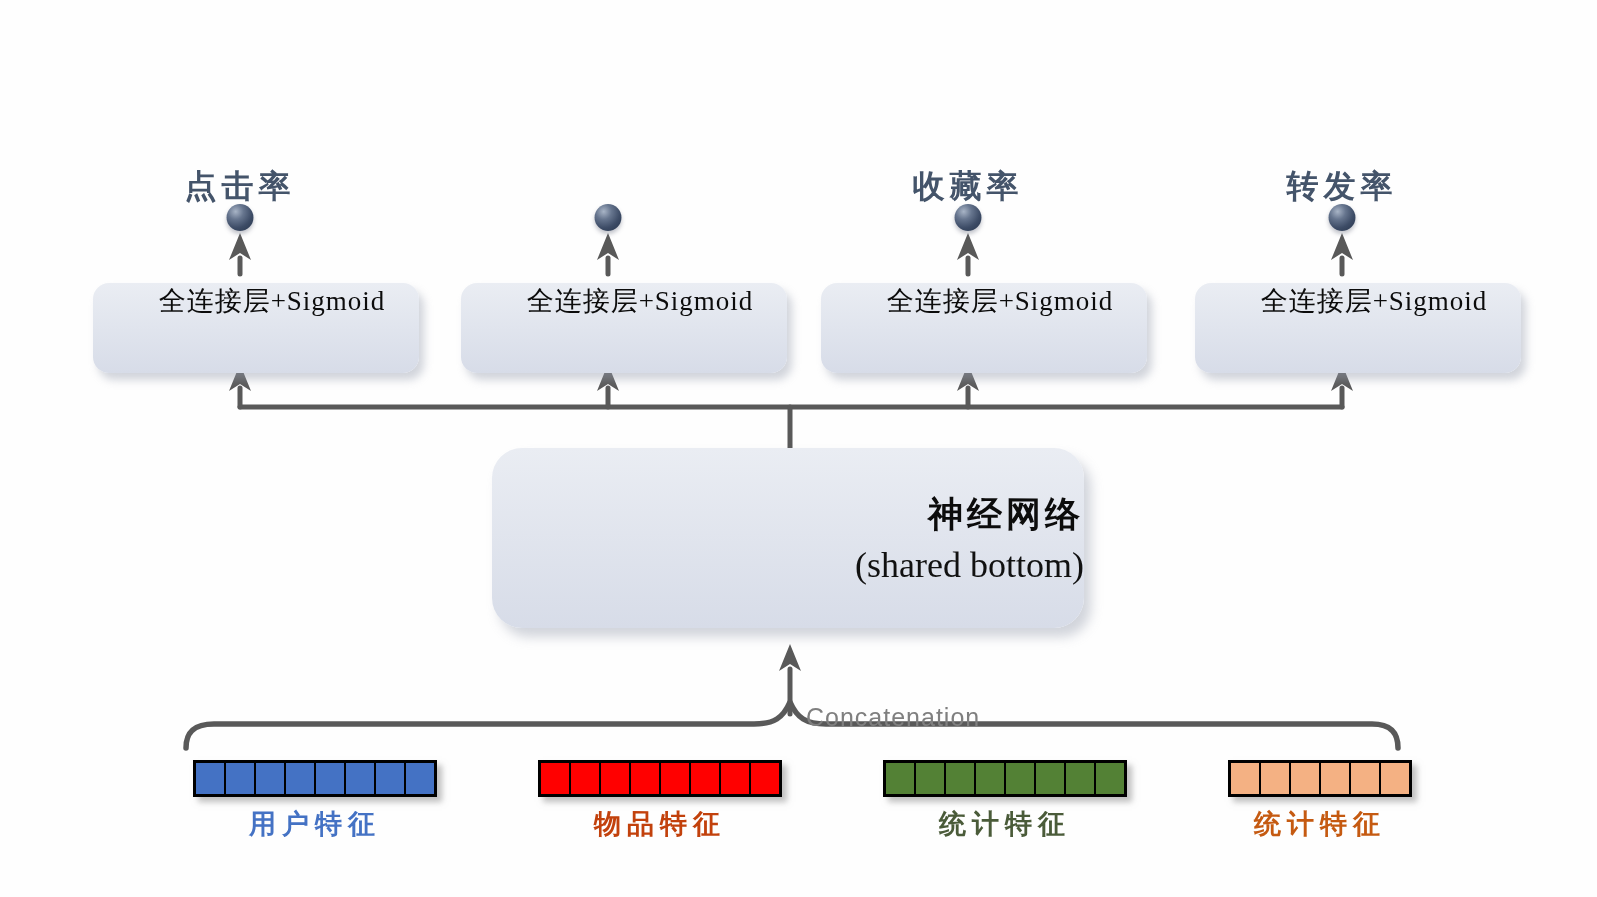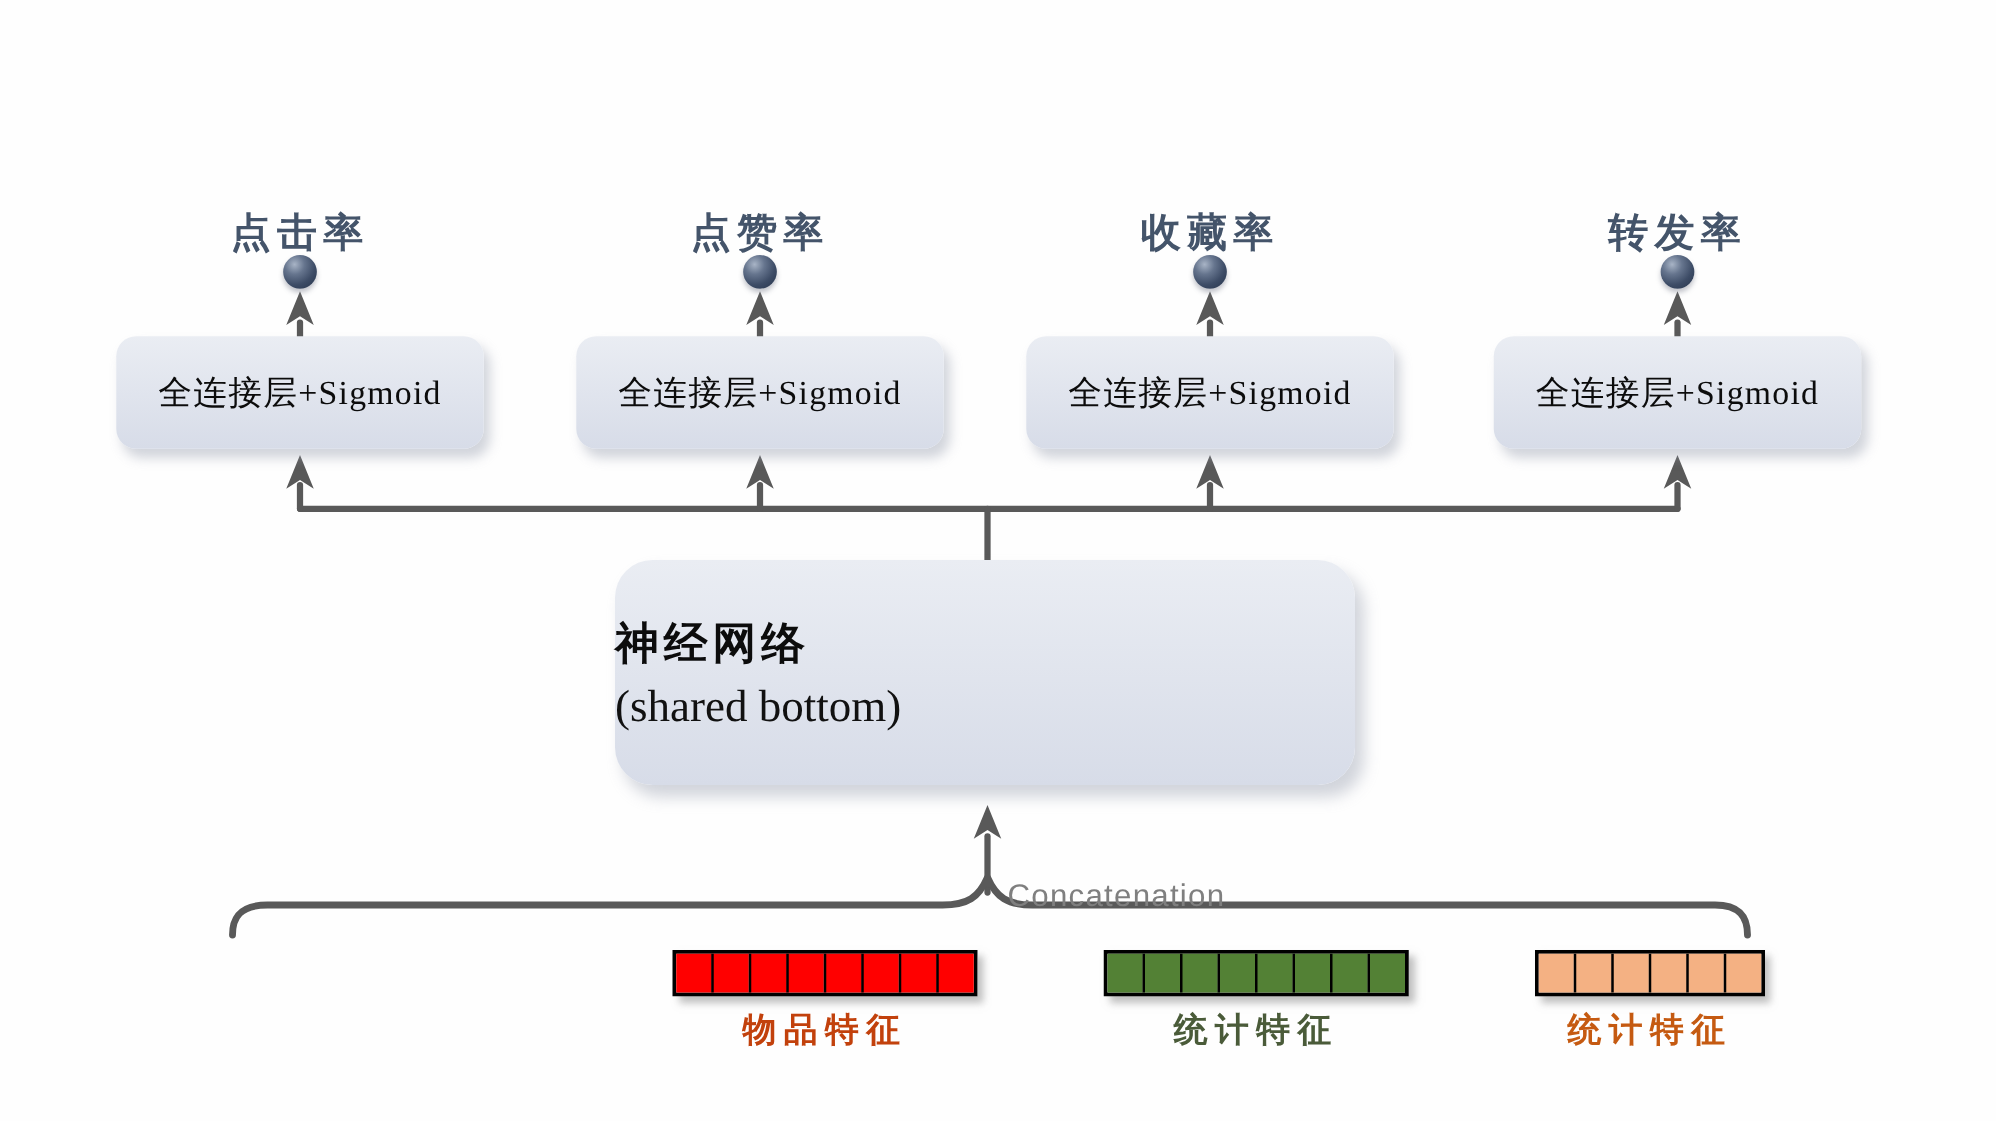--- a/index.html
+++ b/index.html
@@ -15,30 +15,30 @@
   .head{fill:var(--wire,#595959);stroke:none;}
   .brace{stroke-width:5.5;}
 
   .task{position:absolute;top:165px;width:294px;height:200px;}
   .task-label{position:absolute;top:0;left:0;width:100%;text-align:center;
               font-size:32px;font-weight:bold;color:var(--task_label,#44546A);letter-spacing:5px;}
   .sphere{position:absolute;top:39px;left:50%;transform:translateX(-50%);
           width:27px;height:27px;border-radius:50%;
           background:radial-gradient(circle at 34% 28%, #a8b4c6 0%, #66758e 30%, #3d4c66 62%, #26334a 100%);
           box-shadow:0 3px 4px rgba(120,125,140,.45);}
-  .head-box{position:absolute;top:104px;left:0;width:294px;height:90px;border-radius:16px;
+  .head-box{position:absolute;top:118px;left:0;width:294px;height:90px;border-radius:16px;
             background:linear-gradient(180deg,var(--box_fill_top,#EAEDF3) 0%,var(--box_fill_bottom,#D7DCE8) 100%);
             box-shadow:5px 7px 9px rgba(155,162,178,.45);
-            display:flex;align-items:center;justify-content:center;}
+            display:flex;justify-content:center;padding-left:32px;}
   .head-box span{font-size:27px;color:#0c0c0c;letter-spacing:1px;}
 
   .shared-box{position:absolute;left:492px;top:448px;width:592px;height:180px;border-radius:30px;
               background:linear-gradient(180deg,var(--box_fill_top,#EAEDF3) 0%,var(--box_fill_bottom,#D7DCE8) 100%);
               box-shadow:7px 9px 12px rgba(155,162,178,.45);
-              display:flex;flex-direction:column;align-items:flex-start;justify-content:center;}
+              display:flex;flex-direction:column;align-items:flex-end;justify-content:center;}
   .shared-title{font-size:35px;font-weight:bold;color:#0c0c0c;letter-spacing:4px;}
   .shared-sub{font-size:36px;color:#111;margin-top:6px;}
 
   .concat-label{position:absolute;left:806px;top:658px;font-size:25px;color:var(--concat_label,#7F7F7F);
                 font-family:"Liberation Sans","DejaVu Sans",sans-serif;letter-spacing:1px;margin-top:45px;}
 
   .feature{position:absolute;top:760px;}
   .cells{display:flex;border:3px solid #000;box-shadow:5px 5px 6px rgba(140,140,140,.55);}
   .cell{width:28px;height:31px;border-left:2px solid #000;}
   .cell:first-child{border-left:none;}
@@ -103,21 +103,20 @@
   </svg>
 
   <div class="task" style="left:93px">
     <div class="task-label">点击率</div>
     <div class="sphere"></div>
     <div class="head-box">
       <span>全连接层+Sigmoid</span>
     </div>
   </div>
   <div class="task" style="left:461px">
-    <div class="task-label">点赞率</div>
     <div class="sphere"></div>
     <div class="head-box">
       <span>全连接层+Sigmoid</span>
     </div>
   </div>
   <div class="task" style="left:821px">
     <div class="task-label">收藏率</div>
     <div class="sphere"></div>
     <div class="head-box">
       <span>全连接层+Sigmoid</span>
@@ -131,20 +130,33 @@
     </div>
   </div>
 
   <div class="shared-box">
     <div class="shared-title">神经网络</div>
     <div class="shared-sub">(shared bottom)</div>
   </div>
 
   <div class="concat-label">Concatenation</div>
 
+  <div class="feature" style="left:193px">
+    <div class="cells">
+        <div class="cell" style="background: rgb(68, 114, 196);"></div>
+        <div class="cell" style="background: rgb(68, 114, 196);"></div>
+        <div class="cell" style="background: rgb(68, 114, 196);"></div>
+        <div class="cell" style="background: rgb(68, 114, 196);"></div>
+        <div class="cell" style="background: rgb(68, 114, 196);"></div>
+        <div class="cell" style="background: rgb(68, 114, 196);"></div>
+        <div class="cell" style="background: rgb(68, 114, 196);"></div>
+        <div class="cell" style="background: rgb(68, 114, 196);"></div>
+      </div>
+    <div class="f-label" style="color: rgb(68, 114, 196);">用户特征</div>
+  </div>
   <div class="feature" style="left:538px">
     <div class="cells">
         <div class="cell" style="background: rgb(255, 0, 0);"></div>
         <div class="cell" style="background: rgb(255, 0, 0);"></div>
         <div class="cell" style="background: rgb(255, 0, 0);"></div>
         <div class="cell" style="background: rgb(255, 0, 0);"></div>
         <div class="cell" style="background: rgb(255, 0, 0);"></div>
         <div class="cell" style="background: rgb(255, 0, 0);"></div>
         <div class="cell" style="background: rgb(255, 0, 0);"></div>
         <div class="cell" style="background: rgb(255, 0, 0);"></div>

